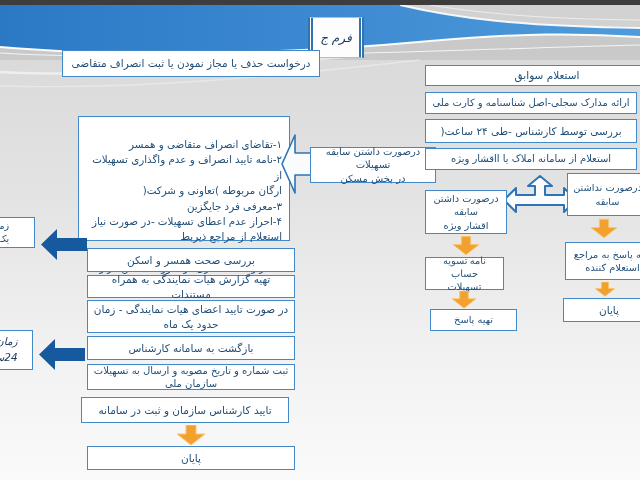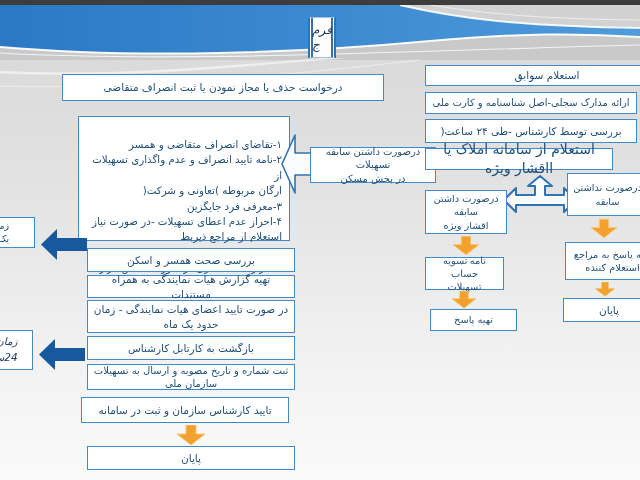--- a/index.html
+++ b/index.html
@@ -43,46 +43,46 @@
     <path d="M0,42 C140,54 300,48 430,36 C520,28 580,28 640,32" stroke="#ffffff" stroke-width="2" fill="none" opacity="0.95"></path>
     <path d="M0,48 C180,58 400,46 640,40" stroke="#ffffff" stroke-width="1.2" fill="none" opacity="0.8"></path>
   </svg>
   <div class="topbar"></div>
 
   <svg class="abs" style="left:0;top:58px;" width="420" height="40" viewBox="0 0 420 40">
     <path d="M0,14 C120,20 240,8 380,-4" stroke="#ffffff" stroke-width="2.4" fill="none" opacity="0.55"></path>
     <path d="M0,28 C140,32 280,18 420,2" stroke="#ffffff" stroke-width="1.4" fill="none" opacity="0.35"></path>
   </svg>
 
-  <div class="formbox" style="left:308px;top:17px;width:28px;height:41px;font-family:Liberation Mono, monospace;">
+  <div class="formbox" style="left:308px;top:17px;width:56px;height:41px;">
     <span>فرم ج</span>
   </div>
 
-  <div class="box" style="left:62px;top:74px;width:322px;height:27px;">درخواست حذف یا مجاز نمودن یا ثبت انصراف متقاضی</div>
+  <div class="box" style="left:62px;top:50px;width:258px;height:27px;">درخواست حذف یا مجاز نمودن یا ثبت انصراف متقاضی</div>
 
   <div class="box req" style="left:78px;top:116px;width:212px;height:125px;">۱-تقاضای انصراف متقاضی و همسر
 ۲-نامه تایید انصراف و عدم واگذاری تسهیلات از
 ارگان مربوطه )تعاونی و شرکت(
 ۳-معرفی فرد جایگزین
 ۴-احراز عدم اعطای تسهیلات -در صورت نیاز
 استعلام از مراجع ذیربط
 ۵-نامه بانک مبنی بر عدم اعطای تسهیلات
 ۶-اقرارنامه محضری در صورت داشتن قرار داد</div>
 
   <svg class="abs" style="left:281px;top:131px;" width="32" height="66" viewBox="0 0 32 66">
     <polygon points="31,22 14,22 14,4 1,33 14,62 14,44 31,44" fill="#fafbfd" stroke="#2E74B5" stroke-width="1.6" stroke-linejoin="round"></polygon>
   </svg>
   <div class="box" style="left:310px;top:147px;width:126px;height:36px;font-size:10px;">درصورت داشتن سابقه تسهیلات
 در بخش مسکن</div>
 
   <div class="box" style="left:87px;top:248px;width:208px;height:24px;">بررسی صحت همسر و اسکن</div>
   <div class="box" style="left:87px;top:275px;width:208px;height:23px;">تهیه گزارش هیات نمایندگی به همراه مستندات</div>
   <div class="box" style="left:87px;top:300px;width:208px;height:33px;">در صورت تایید اعضای هیات نمایندگی   -   زمان
 حدود یک ماه</div>
-  <div class="box" style="left:87px;top:336px;width:208px;height:24px;">بازگشت به کارتابل کارشناس</div>
+  <div class="box" style="left:87px;top:336px;width:208px;height:24px;">بازگشت به سامانه کارشناس</div>
   <div class="box" style="left:87px;top:364px;width:208px;height:26px;font-size:10px;">ثبت شماره و تاریخ مصوبه  و ارسال به تسهیلات سازمان ملی</div>
   <div class="box" style="left:81px;top:397px;width:208px;height:26px;">تایید کارشناس سازمان و ثبت در سامانه</div>
 
   <svg class="abs" style="left:176px;top:425px;" width="30" height="21" viewBox="0 0 30 21">
     <polygon points="10,0 20,0 20,9 29,9 15,20 1,9 10,9" fill="#F2A12E" stroke="#F7C873" stroke-width="1"></polygon>
   </svg>
   <div class="box" style="left:87px;top:446px;width:208px;height:24px;">پایان</div>
 
   <div class="box note" style="left:-38px;top:217px;width:73px;height:31px;justify-content:flex-end;text-align:right;">زمان پاسخ
 یک هفته</div>
@@ -92,21 +92,21 @@
 
   <div class="box hand" style="left:-34px;top:330px;width:67px;height:40px;justify-content:flex-end;text-align:right;">زمان پاسخ
 24ساعت</div>
   <svg class="abs" style="left:38px;top:338px;" width="47" height="33" viewBox="0 0 47 33">
     <polygon points="47,10 47,23 17,23 17,32 1,16.5 17,1 17,10" fill="#17599F"></polygon>
   </svg>
 
   <div class="box" style="left:425px;top:65px;width:244px;height:21px;">استعلام سوابق</div>
   <div class="box" style="left:425px;top:92px;width:212px;height:22px;font-size:10px;">ارائه مدارک سجلی-اصل شناسنامه و کارت ملی</div>
   <div class="box" style="left:425px;top:119px;width:212px;height:24px;">بررسی توسط کارشناس -طی ۲۴ ساعت(</div>
-  <div class="box" style="left:425px;top:148px;width:188px;height:22px;font-size:14px;">استعلام از سامانه املاک یا ااقشار ویژه</div>
+  <div class="box" style="left:425px;top:148px;width:212px;height:22px;font-size:10px;">استعلام از سامانه املاک یا ااقشار ویژه</div>
 
   <svg class="abs" style="left:502px;top:172px;" width="76" height="44" viewBox="0 0 76 40">
     <path d="M2,26 L14,14 L14,21 L33,21 L33,12 L26,12 L38,2 L50,12 L43,12 L43,21 L62,21 L62,14 L74,26 L62,38 L62,31 L14,31 L14,38 Z" fill="#fafbfd" stroke="#2E74B5" stroke-width="2" stroke-linejoin="round"></path>
   </svg>
 
   <div class="box" style="left:425px;top:190px;width:82px;height:44px;font-size:9.8px;">درصورت داشتن سابقه
 اقشار ویژه</div>
   <svg class="abs" style="left:452px;top:236px;" width="28" height="20" viewBox="0 0 30 21">
     <polygon points="10,0 20,0 20,9 29,9 15,20 1,9 10,9" fill="#F2A12E" stroke="#F7C873" stroke-width="1"></polygon>
   </svg>

